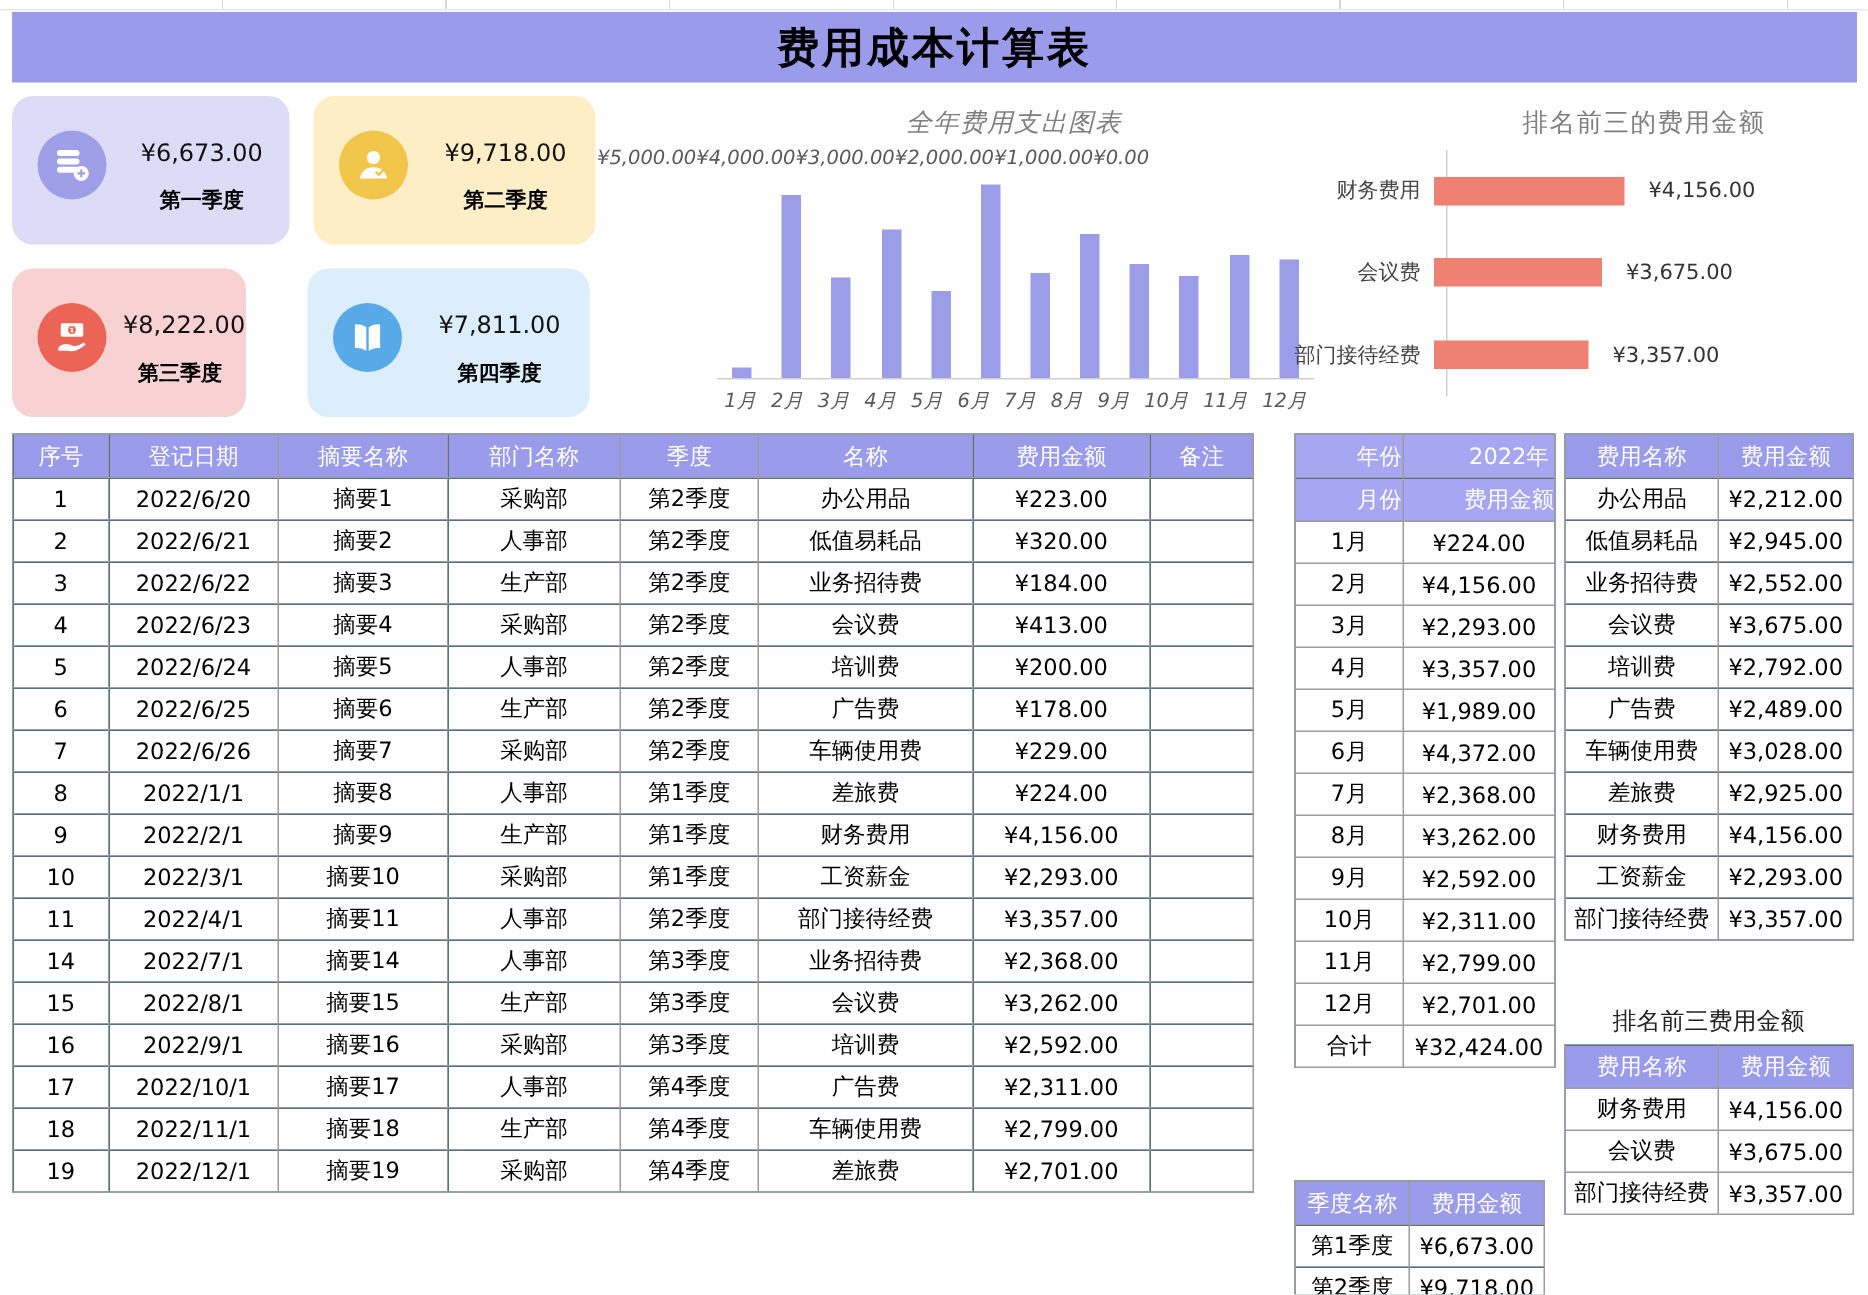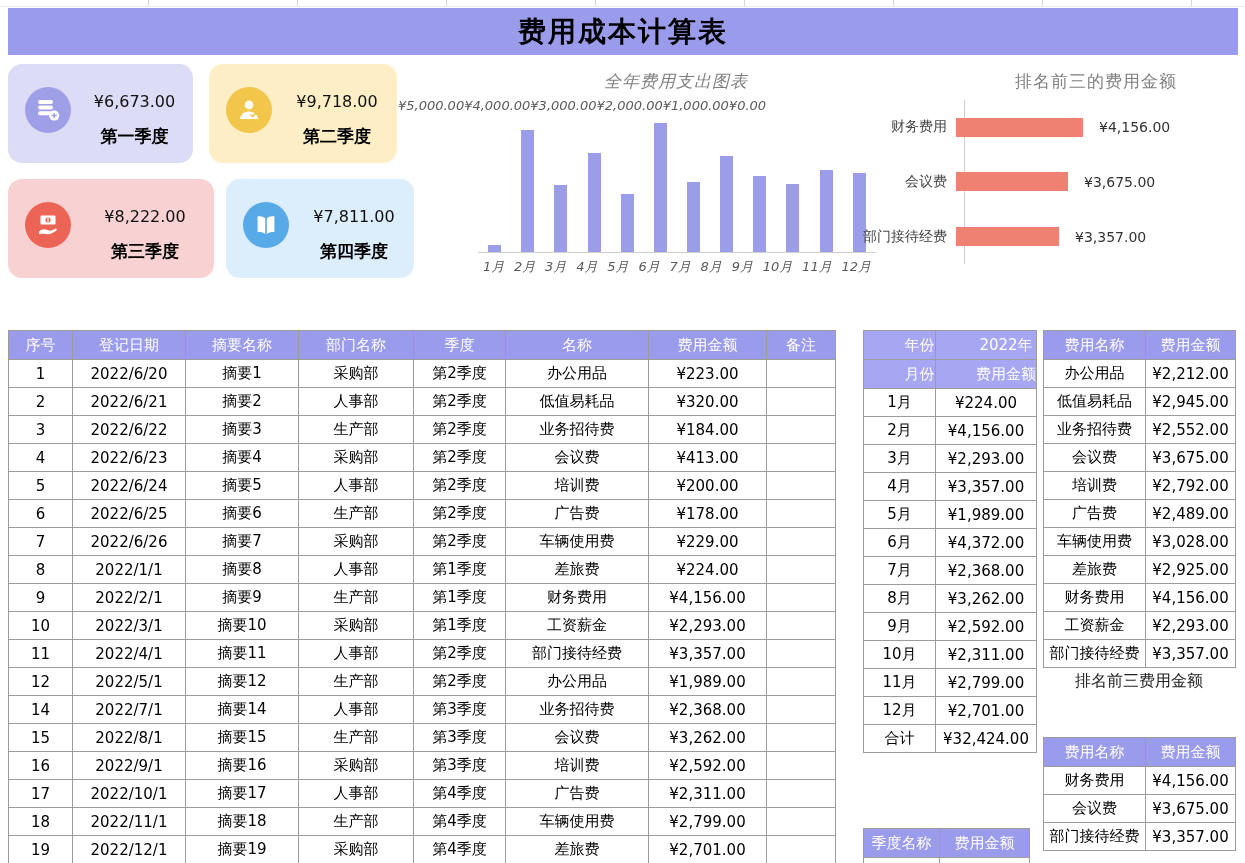--- a/index.html
+++ b/index.html
@@ -23,29 +23,29 @@
 
   .banner{position:absolute;left:8px;top:8px;width:1230px;height:47px;background:var(--purple);
     display:flex;align-items:center;justify-content:center;}
   .banner .title{font-family:"DejaVu Serif","Liberation Serif",serif;font-weight:bold;
     font-size:28px;color:#000;letter-spacing:2px;}
 
   
   .card{position:absolute;border-radius:14px;}
   .card:nth-of-type(1){left:8px;top:64px;width:185px;height:99px;}
   .card:nth-of-type(2){left:209px;top:64px;width:188px;height:99px;}
-  .card:nth-of-type(3){left:8px;top:179px;width:206px;height:99px;}
-  .card:nth-of-type(4){left:226px;top:179px;width:188px;height:99px;}
+  .card:nth-of-type(3){left:8px;top:179px;width:156px;height:99px;}
+  .card:nth-of-type(4){left:205px;top:179px;width:188px;height:99px;}
   .icon-badge{position:absolute;left:17px;top:23px;width:46px;height:46px;border-radius:50%;
     display:flex;align-items:center;justify-content:center;}
   .icon-badge svg{width:28px;height:28px;}
   .card-value{position:absolute;left:74px;right:6px;top:28px;text-align:center;
     font-size:16px;color:#111;white-space:nowrap;}
   .card-label{position:absolute;left:74px;right:6px;top:61px;text-align:center;
-    font-size:17px;font-weight:bold;color:#000;}
+    font-size:14px;font-weight:bold;color:#000;}
 
   
   .chart1{position:absolute;left:398px;top:60px;width:486px;height:228px;font-style:italic;}
   .chart1 .chart-title{position:absolute;left:70px;right:0;top:10px;text-align:center;
     font-size:17px;color:var(--chart-title);letter-spacing:1px;}
   .chart1 .yaxis{position:absolute;left:0;top:38px;width:72px;height:163px;
     display:flex;justify-content:space-between;align-items:flex-start;}
   .chart1 .yaxis span{font-size:13px;color:var(--axis-text);line-height:16px;}
   .chart1 .plot{position:absolute;left:80px;top:46px;width:398px;height:147px;
     border-bottom:1px solid #cfcfcf;display:flex;align-items:flex-end;justify-content:space-around;}
@@ -60,21 +60,21 @@
     font-size:17px;color:var(--chart-title);letter-spacing:1px;}
   .chart2 .vaxis{position:absolute;left:104px;top:40px;width:1px;height:164px;background:#cfcfcf;}
   .chart2 .hrows{position:absolute;left:0;top:40px;width:100%;height:164px;
     display:flex;flex-direction:column;justify-content:space-around;}
   .chart2 .hrow{display:flex;align-items:center;height:20px;}
   .chart2 .hcat{width:96px;text-align:right;padding-right:9px;font-size:14px;color:#454545;white-space:nowrap;}
   .chart2 .hbar{height:19px;background:var(--hbar);}
   .chart2 .hval{margin-left:16px;font-size:14px;color:#333;white-space:nowrap;}
 
   
-  table.grid{border-collapse:collapse;table-layout:fixed;background:#0c4a6e;margin-top:41px;}
+  table.grid{border-collapse:collapse;table-layout:fixed;background:#0c4a6e;}
   table.grid td,table.grid th{border:1px solid var(--grid-border);text-align:center;
     font-size:15px;font-weight:normal;overflow:hidden;white-space:nowrap;}
   table.grid td{height:28px;color:#000;background:#fff;}
   table.grid th{height:29px;background:var(--purple);color:#fff;}
   table.grid th.soft{background:var(--purple-soft);padding-left:40px;}
   .main-table{position:absolute;left:8px;top:289px;}
   .annual-table{position:absolute;left:863px;top:289px;}
   .quarter-table{position:absolute;left:863px;top:787px;}
   .category-table{position:absolute;left:1043px;top:289px;}
   .top3-title{position:absolute;left:1043px;top:671px;width:192px;text-align:center;
@@ -337,30 +337,20 @@
             <td>11</td>
             <td>2022/4/1</td>
             <td>摘要11</td>
             <td>人事部</td>
             <td>第2季度</td>
             <td>部门接待经费</td>
             <td>¥3,357.00</td>
             <td></td>
           </tr>
           <tr>
-            <td>12</td>
-            <td>2022/5/1</td>
-            <td>摘要12</td>
-            <td>生产部</td>
-            <td>第2季度</td>
-            <td>办公用品</td>
-            <td>¥1,989.00</td>
-            <td></td>
-          </tr>
-          <tr>
             <td>14</td>
             <td>2022/7/1</td>
             <td>摘要14</td>
             <td>人事部</td>
             <td>第3季度</td>
             <td>业务招待费</td>
             <td>¥2,368.00</td>
             <td></td>
           </tr>
           <tr>

